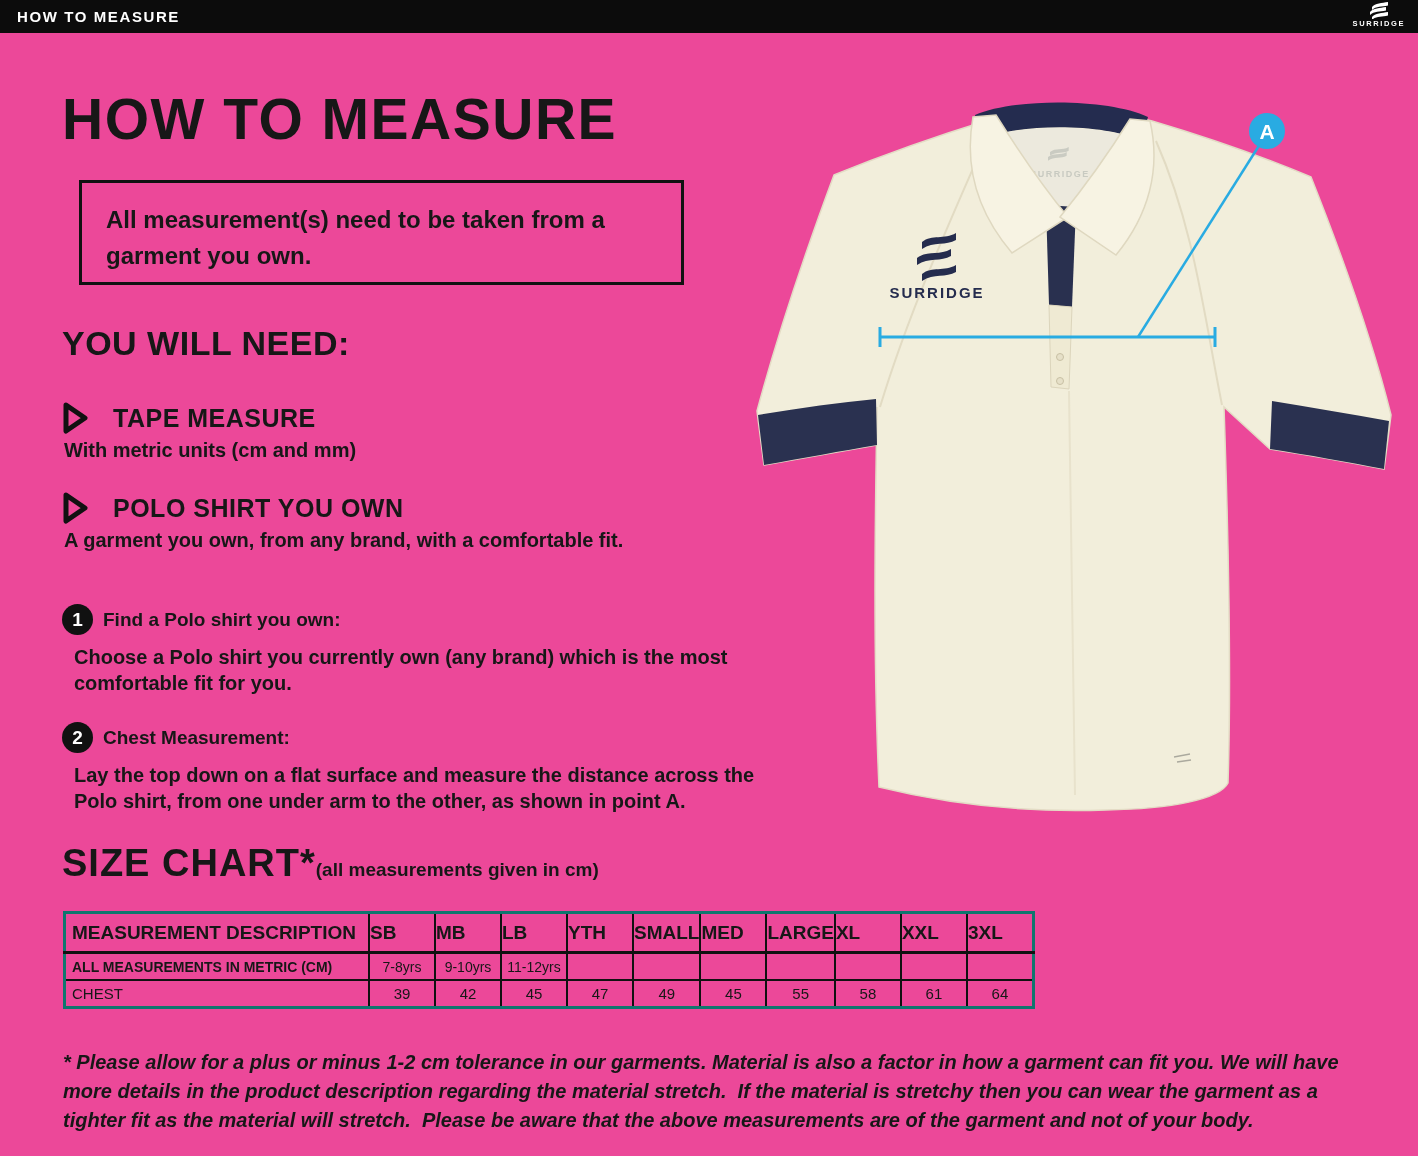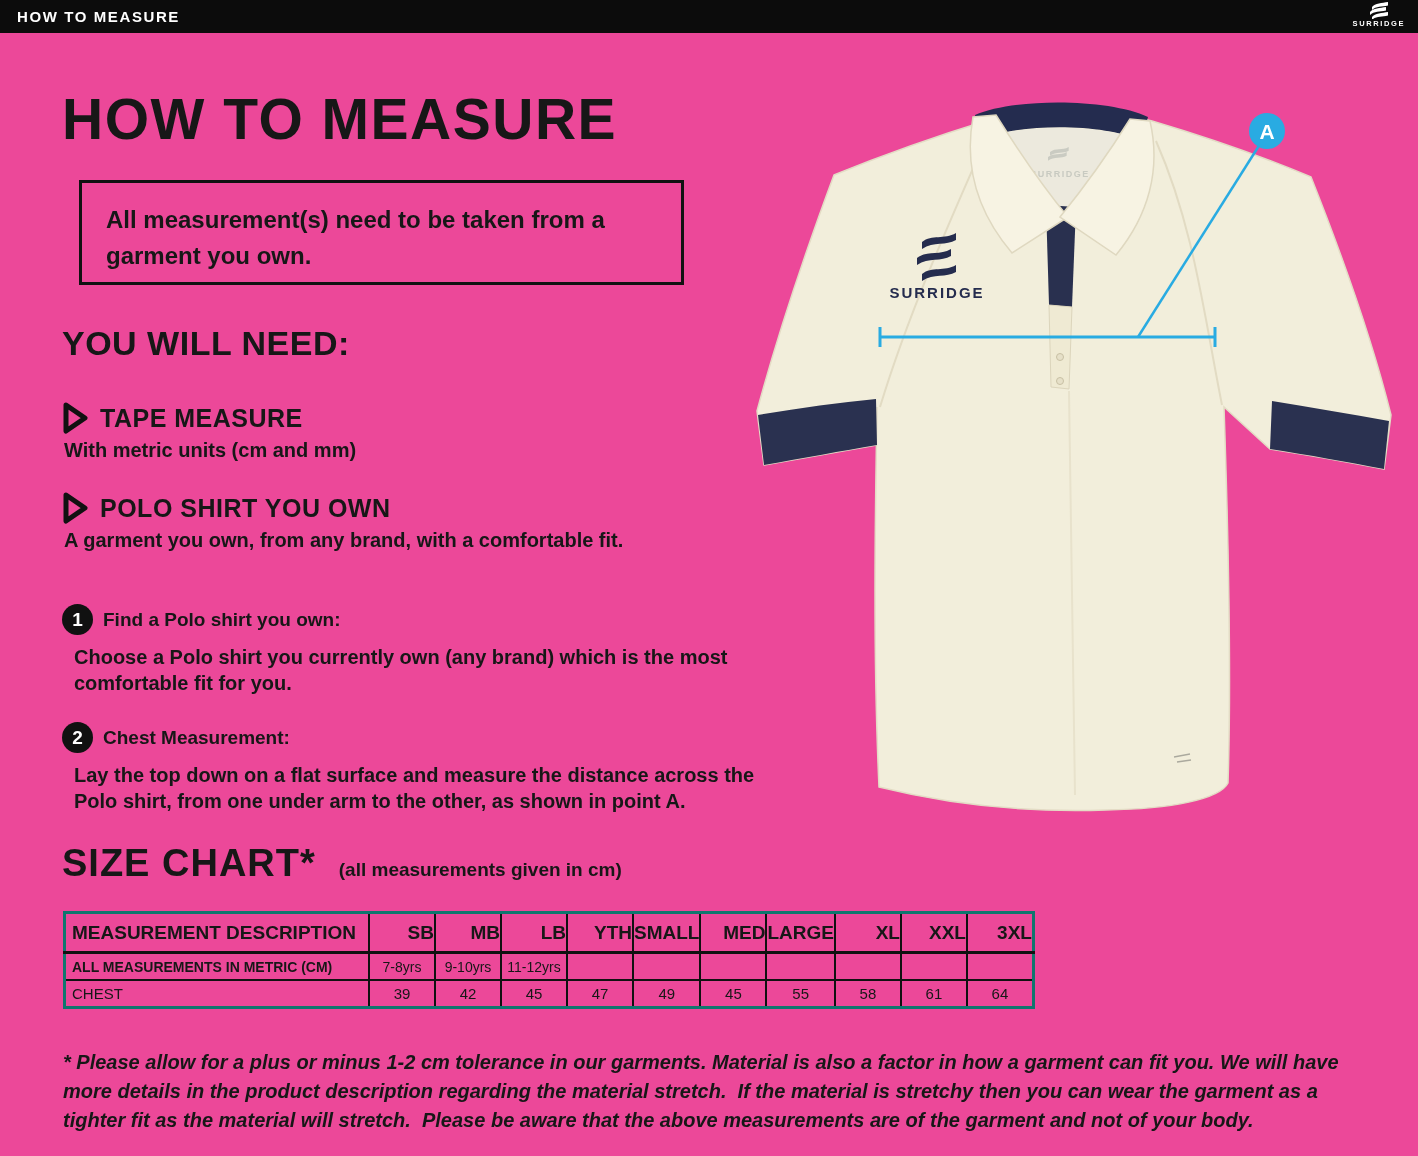--- a/index.html
+++ b/index.html
@@ -33,57 +33,57 @@
     position:absolute;left:79px;top:180px;width:605px;height:105px;
     box-sizing:border-box;border:3px solid #111;
     padding:19px 24px 0 24px;
     font-size:24px;font-weight:bold;line-height:36px;
   }
   .need-heading{
     position:absolute;left:62px;top:324px;
     font-size:34px;font-weight:bold;letter-spacing:0.5px;white-space:nowrap;
   }
   .need-item{position:absolute;left:62px;}
-  .need-item .row{display:flex;align-items:center;gap:11px;}
+  .need-item .row{display:flex;align-items:center;gap:24px;}
   .need-title{font-size:25px;font-weight:bold;letter-spacing:0.5px;white-space:nowrap;}
   .need-desc{margin:5px 0 0 2px;font-size:20px;font-weight:bold;white-space:nowrap;}
   .item-tape{top:402px;}
   .item-polo{top:492px;}
   .step{position:absolute;left:62px;}
   .step-1{top:604px;}
   .step-2{top:722px;}
   .step .row{display:flex;align-items:center;gap:10px;}
   .step-badge{
     width:31px;height:31px;border-radius:50%;background:#111;color:#fff;
     display:flex;align-items:center;justify-content:center;
     font-size:19px;font-weight:bold;flex:0 0 auto;
   }
   .step-title{font-size:19px;font-weight:bold;white-space:nowrap;}
   .step-desc{
     margin:9px 0 0 12px;width:700px;
     font-size:20px;font-weight:bold;line-height:26px;
   }
   .sizechart-head{
-    position:absolute;left:62px;top:842px;display:flex;align-items:baseline;gap:23px;
+    position:absolute;left:62px;top:842px;display:flex;align-items:baseline;gap:0;
   }
   .sizechart-title{font-size:38px;font-weight:bold;letter-spacing:1px;white-space:nowrap;}
   .sizechart-sub{font-size:19px;font-weight:bold;white-space:nowrap;}
   
   .size-table{
     position:absolute;left:63px;top:911px;border-collapse:collapse;
     border:3px solid #0f766e;table-layout:fixed;
   }
   .size-table th,.size-table td{
     border:2px solid #111;padding:0;overflow:hidden;white-space:nowrap;
   }
   .size-table thead th{
     height:37px;font-size:19px;font-weight:bold;border-bottom:3px solid #111;
   }
   .size-table .col-desc{width:296px;text-align:left;padding-left:6px;}
-  .size-table .col-size{width:64px;text-align:right;}
+  .size-table .col-size{width:64px;text-align:left;}
   .size-table tbody th{
     height:25px;font-size:14px;font-weight:bold;text-align:left;padding-left:6px;
   }
   .size-table tbody .row-metric td{font-size:14px;text-align:center;height:25px;font-weight:normal;}
   .size-table tbody .row-chest th{font-weight:normal;font-size:15px;}
   .size-table tbody .row-chest td{font-size:15px;text-align:center;height:25px;font-weight:normal;margin-left:23px;}
   
   .footnote{
     position:absolute;left:63px;top:1028px;width:1312px;
     font-size:20px;font-weight:bold;font-style:italic;line-height:29px;

